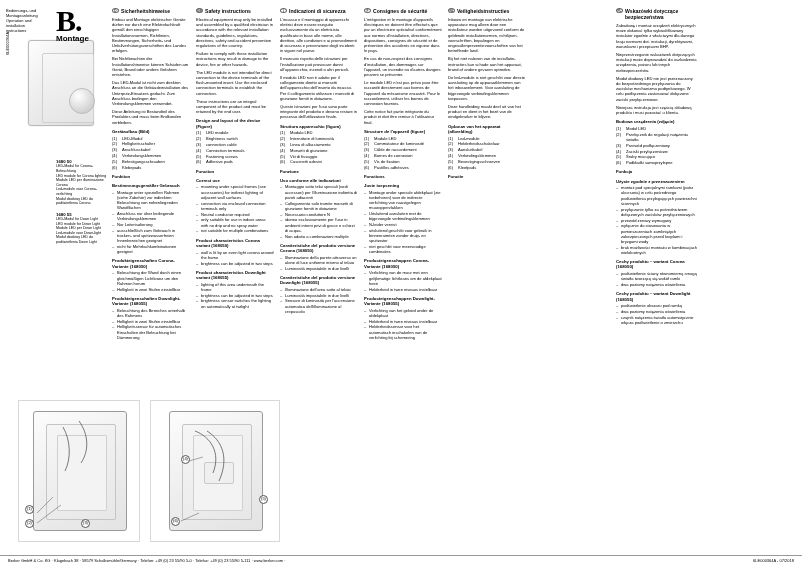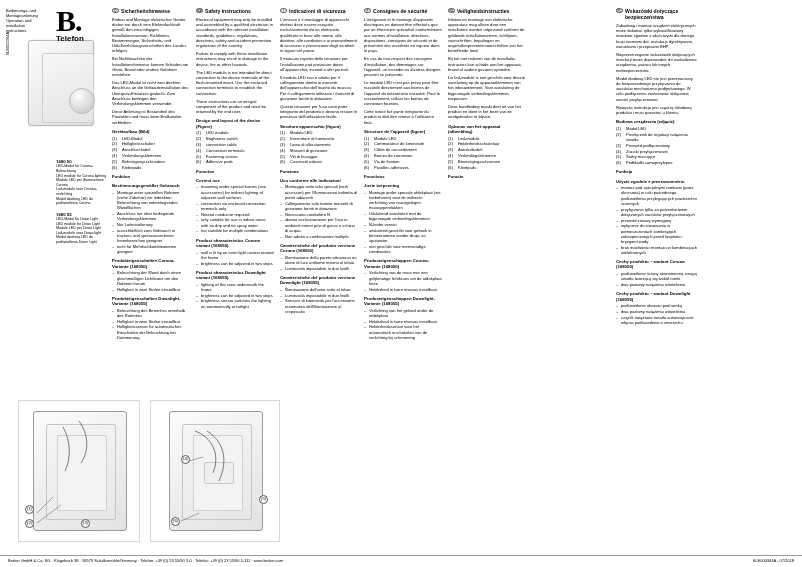--- a/index.html
+++ b/index.html
@@ -144,21 +144,21 @@
   <div class="photo">
     <div class="plate">
       <div class="inner">
         <div class="knob"></div>
       </div>
     </div>
   </div>
 
   <div class="col" id="c-logo">
     <div class="logo-b">B.</div>
-    <div class="logo-sub">Telefon</div>
+    <div class="logo-sub">Montage</div>
 
     <div style="margin-top:118px;">
       <div class="subline">1680 50</div>
       <div class="tiny">
         <div>LED-Modul für Corona-Beleuchtung</div>
         <div>LED module for Corona lighting</div>
         <div>Module LED per illuminazione Corona</div>
         <div>Led-module voor Corona-verlichting</div>
         <div>Moduł diodowy LED do podświetlenia Corona</div>
       </div>

